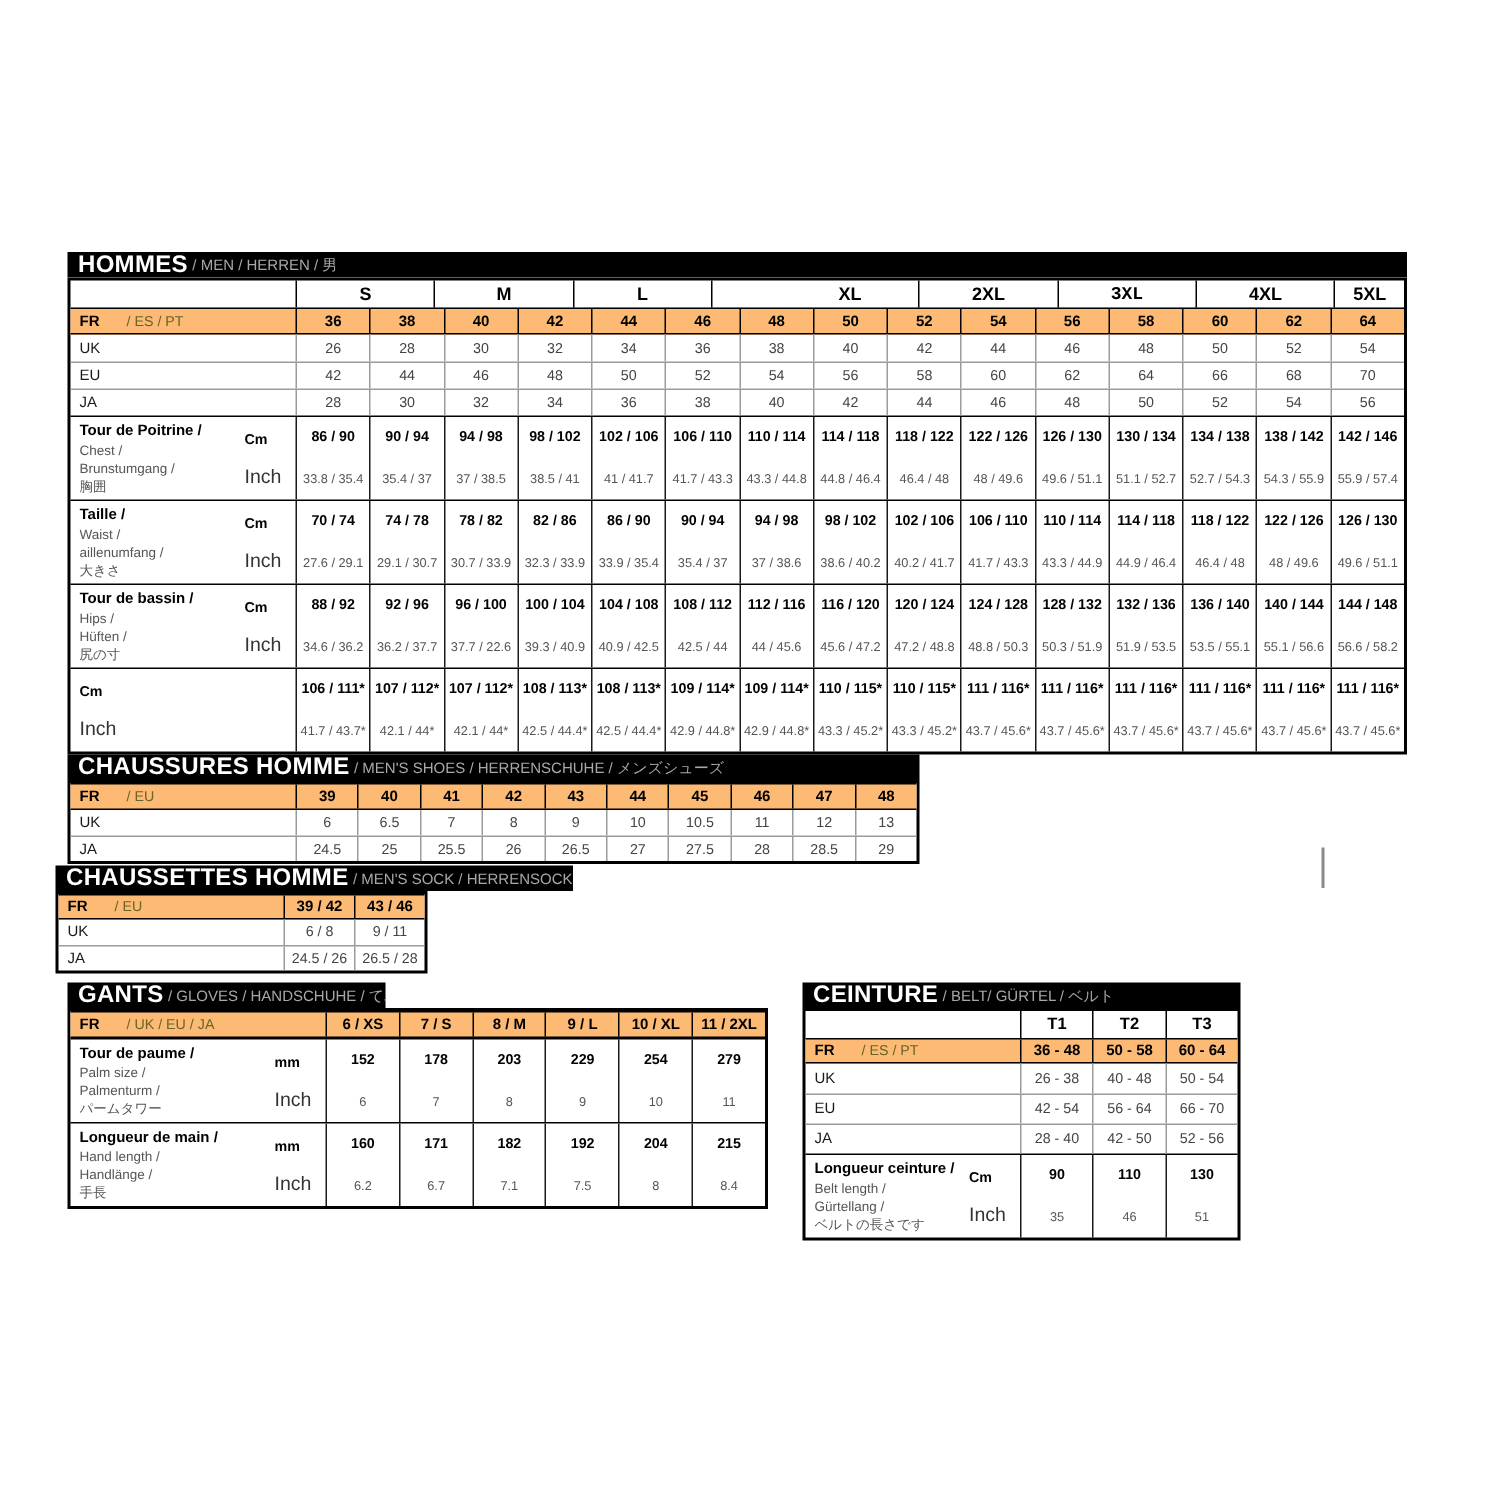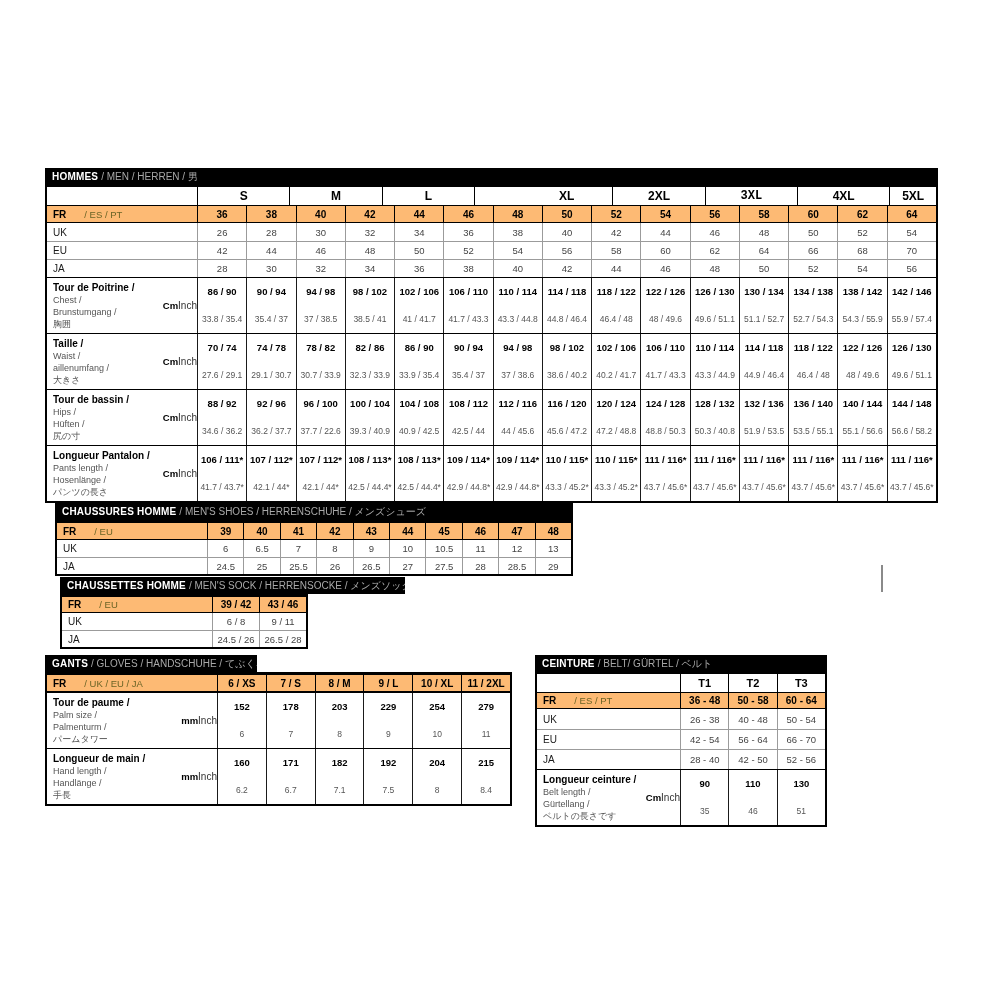--- a/index.html
+++ b/index.html
@@ -1,19 +1,19 @@
 <!DOCTYPE html>
 <html><head>
 <meta charset="utf-8">
 <style>
   *{box-sizing:border-box;margin:0;padding:0}
   html,body{width:1005px;height:1005px;background:#fff;font-family:"Liberation Sans",sans-serif;color:#000;position:relative;overflow:hidden}
   .tbl{position:absolute}
   .titlebar{background:#000;color:#fff;height:17px;display:flex;align-items:center;padding-left:7px;white-space:nowrap;overflow:hidden}
-  .t-main{font-weight:bold;font-size:10px;letter-spacing:.2px}
+  .t-main{font-weight:bold;font-size:16px;letter-spacing:.2px}
   .t-rest{font-size:10px;color:#a8a8a8;margin-left:3px;font-weight:normal}
   .tbody{border:2px solid #000;background:#fff}
   .row{display:flex;align-items:stretch}
   .lc{flex:0 0 var(--labelw);width:var(--labelw);display:flex;align-items:center;padding-left:6px;min-width:0}
   .dc{flex:1;display:flex;align-items:center;justify-content:center;min-width:0;white-space:nowrap}
   
   .row.groups{height:18px}
   .row.groups .dc{border-left:1.5px solid #000;font-weight:bold;font-size:12px}
   
   .row.yellow{background:#fdba74;height:18px;border-top:1px solid #000;border-bottom:1px solid #000}
@@ -30,28 +30,28 @@
   .row.theader .dc{border-left:1.4px solid #000;font-weight:bold;font-size:11px}
   
   .row.measure{border-top:1.8px solid #000;height:var(--mh)}
   .row.measure .dc{border-left:1.4px solid #1a1a1a;flex-direction:column;justify-content:stretch;align-items:stretch}
   .cmv{flex:1;display:flex;align-items:center;justify-content:center;font-weight:bold;font-size:9.5px}
   .inv{flex:1;display:flex;align-items:center;justify-content:center;font-size:8.5px;color:#555}
   .mlc{align-items:stretch;padding:3px 0 3px 6px}
   .mlines{flex:1;display:flex;flex-direction:column;justify-content:center;min-width:0;overflow:hidden}
   .mline{display:block;font-weight:bold;font-size:10px;line-height:12px;white-space:nowrap}
   .mline.sub{font-weight:normal;font-size:9px;color:#555}
-  .units{flex:0 0 34px;display:flex;flex-direction:row}
+  .units{flex:0 0 34px;display:flex;flex-direction:column}
   .u-top{flex:1;display:flex;align-items:center;font-weight:bold;font-size:9.5px}
-  .u-bot{flex:1;display:flex;align-items:center;font-size:10px;color:#333}
+  .u-bot{flex:1;display:flex;align-items:center;font-size:13px;color:#333}
   
   #hommes{left:45px;top:168px;width:893px;--labelw:150px;--mh:56px}
-  #shoes{left:55px;top:503px;width:518px;--labelw:150px}
+  #shoes{left:45px;top:503px;width:568px;--labelw:150px}
   #shoes .row.plain{height:17px}
-  #socks{left:60px;top:577px;width:248px;--labelw:150px}
+  #socks{left:37px;top:577px;width:248px;--labelw:150px}
   #socks .titlebar{width:345px}
   #socks .row.yellow{height:17px}
   #socks .row.plain{height:17px}
   #gloves{left:45px;top:655px;width:467px;--labelw:170px;--mh:56px}
   #gloves .titlebar{width:212px}
   #belt{left:535px;top:655px;width:292px;--labelw:143px;--mh:56px}
   #belt .row.yellow{height:17px}
   #belt .row.plain{height:20px}
   .stray-mark{position:absolute;left:881px;top:565px;width:2px;height:27px;background:#8a8a8a}
 </style>
@@ -489,47 +489,41 @@
           <div class="dc mc">
             <span class="cmv">120 / 124</span>
             <span class="inv">47.2 / 48.8</span>
           </div>
           <div class="dc mc">
             <span class="cmv">124 / 128</span>
             <span class="inv">48.8 / 50.3</span>
           </div>
           <div class="dc mc">
             <span class="cmv">128 / 132</span>
-            <span class="inv">50.3 / 40.8</span>
+            <span class="inv">50.3 / 51.9</span>
           </div>
           <div class="dc mc">
             <span class="cmv">132 / 136</span>
             <span class="inv">51.9 / 53.5</span>
           </div>
           <div class="dc mc">
             <span class="cmv">136 / 140</span>
             <span class="inv">53.5 / 55.1</span>
           </div>
           <div class="dc mc">
             <span class="cmv">140 / 144</span>
             <span class="inv">55.1 / 56.6</span>
           </div>
           <div class="dc mc">
             <span class="cmv">144 / 148</span>
             <span class="inv">56.6 / 58.2</span>
           </div>
         </div>
         <div class="row measure">
           <div class="lc mlc">
-            <div class="mlines">
-              <span class="mline">Longueur Pantalon /</span>
-              <span class="mline sub">Pants length /</span>
-              <span class="mline sub">Hosenlänge /</span>
-              <span class="mline sub">パンツの長さ</span>
-            </div>
             <div class="units">
               <span class="u-top">Cm</span>
               <span class="u-bot">Inch</span>
             </div>
           </div>
           <div class="dc mc">
             <span class="cmv">106 / 111*</span>
             <span class="inv">41.7 / 43.7*</span>
           </div>
           <div class="dc mc">

